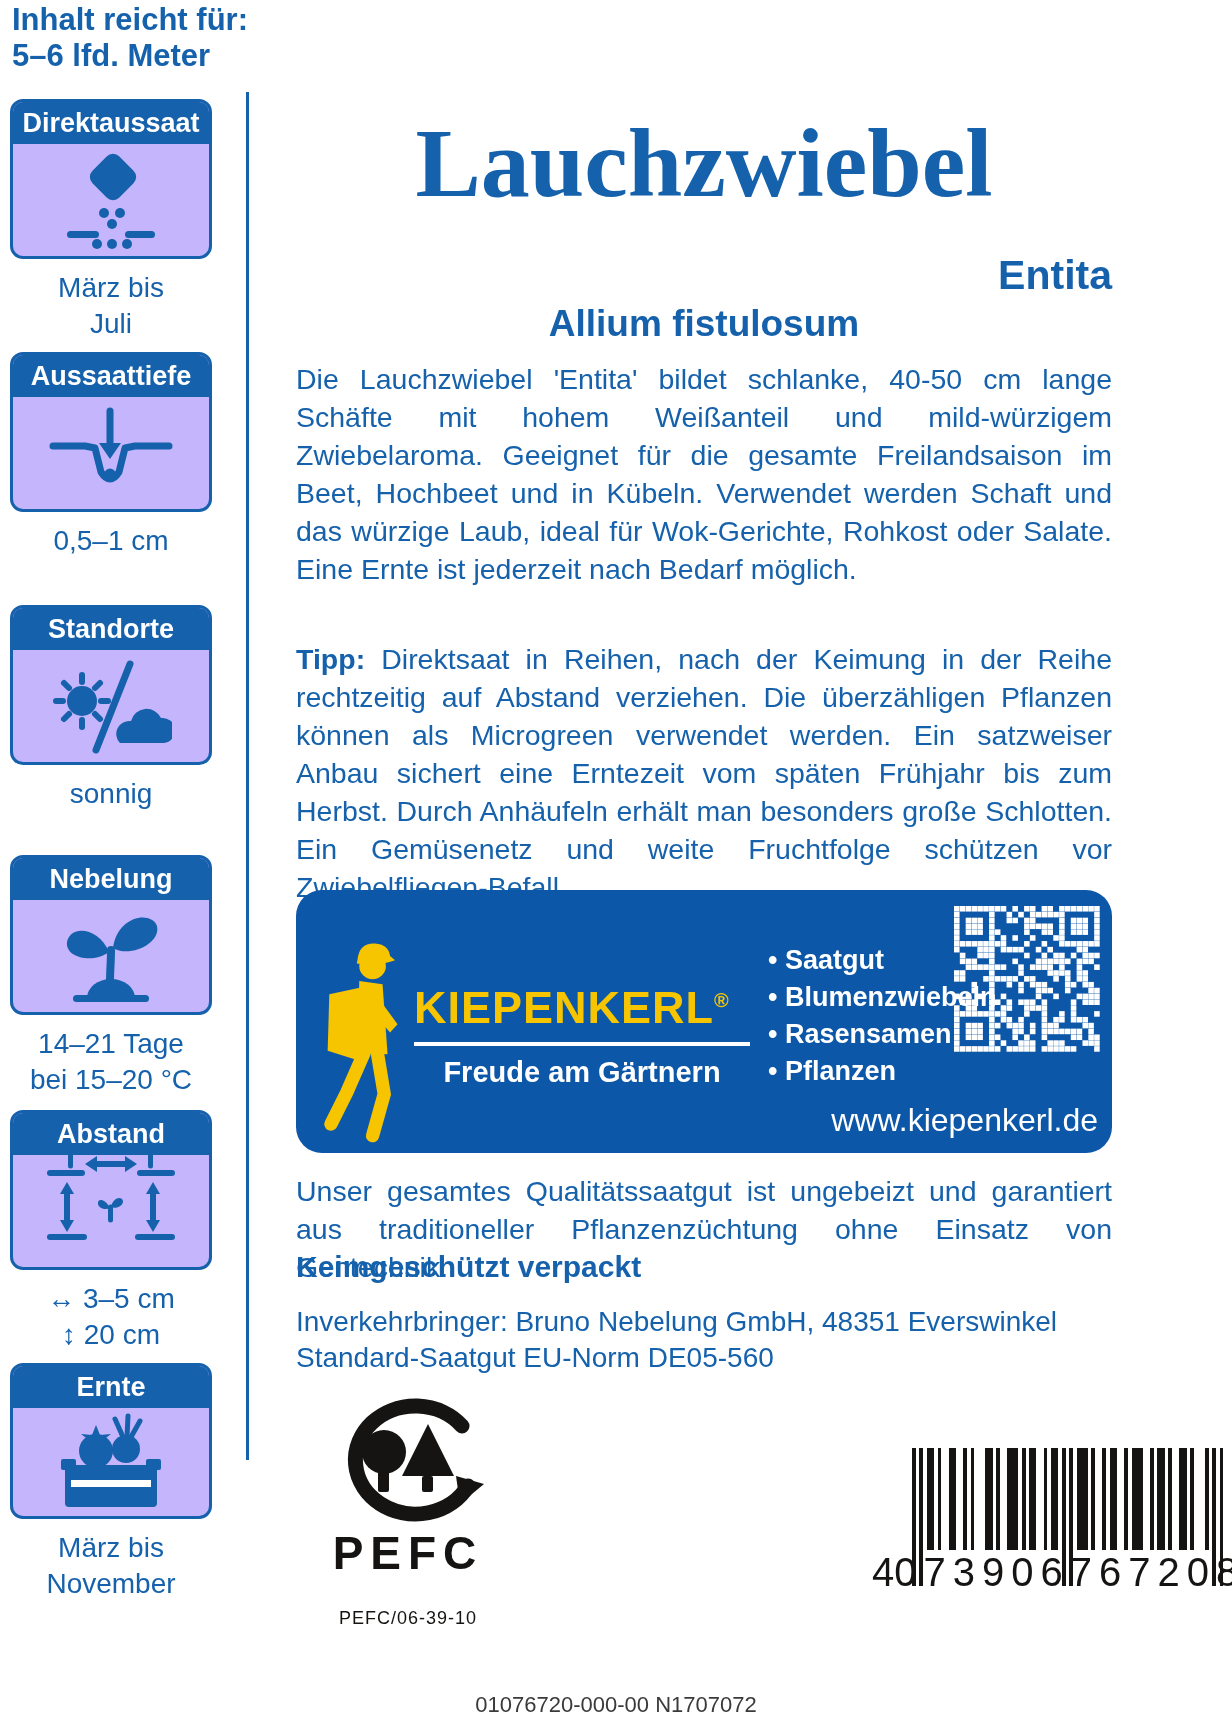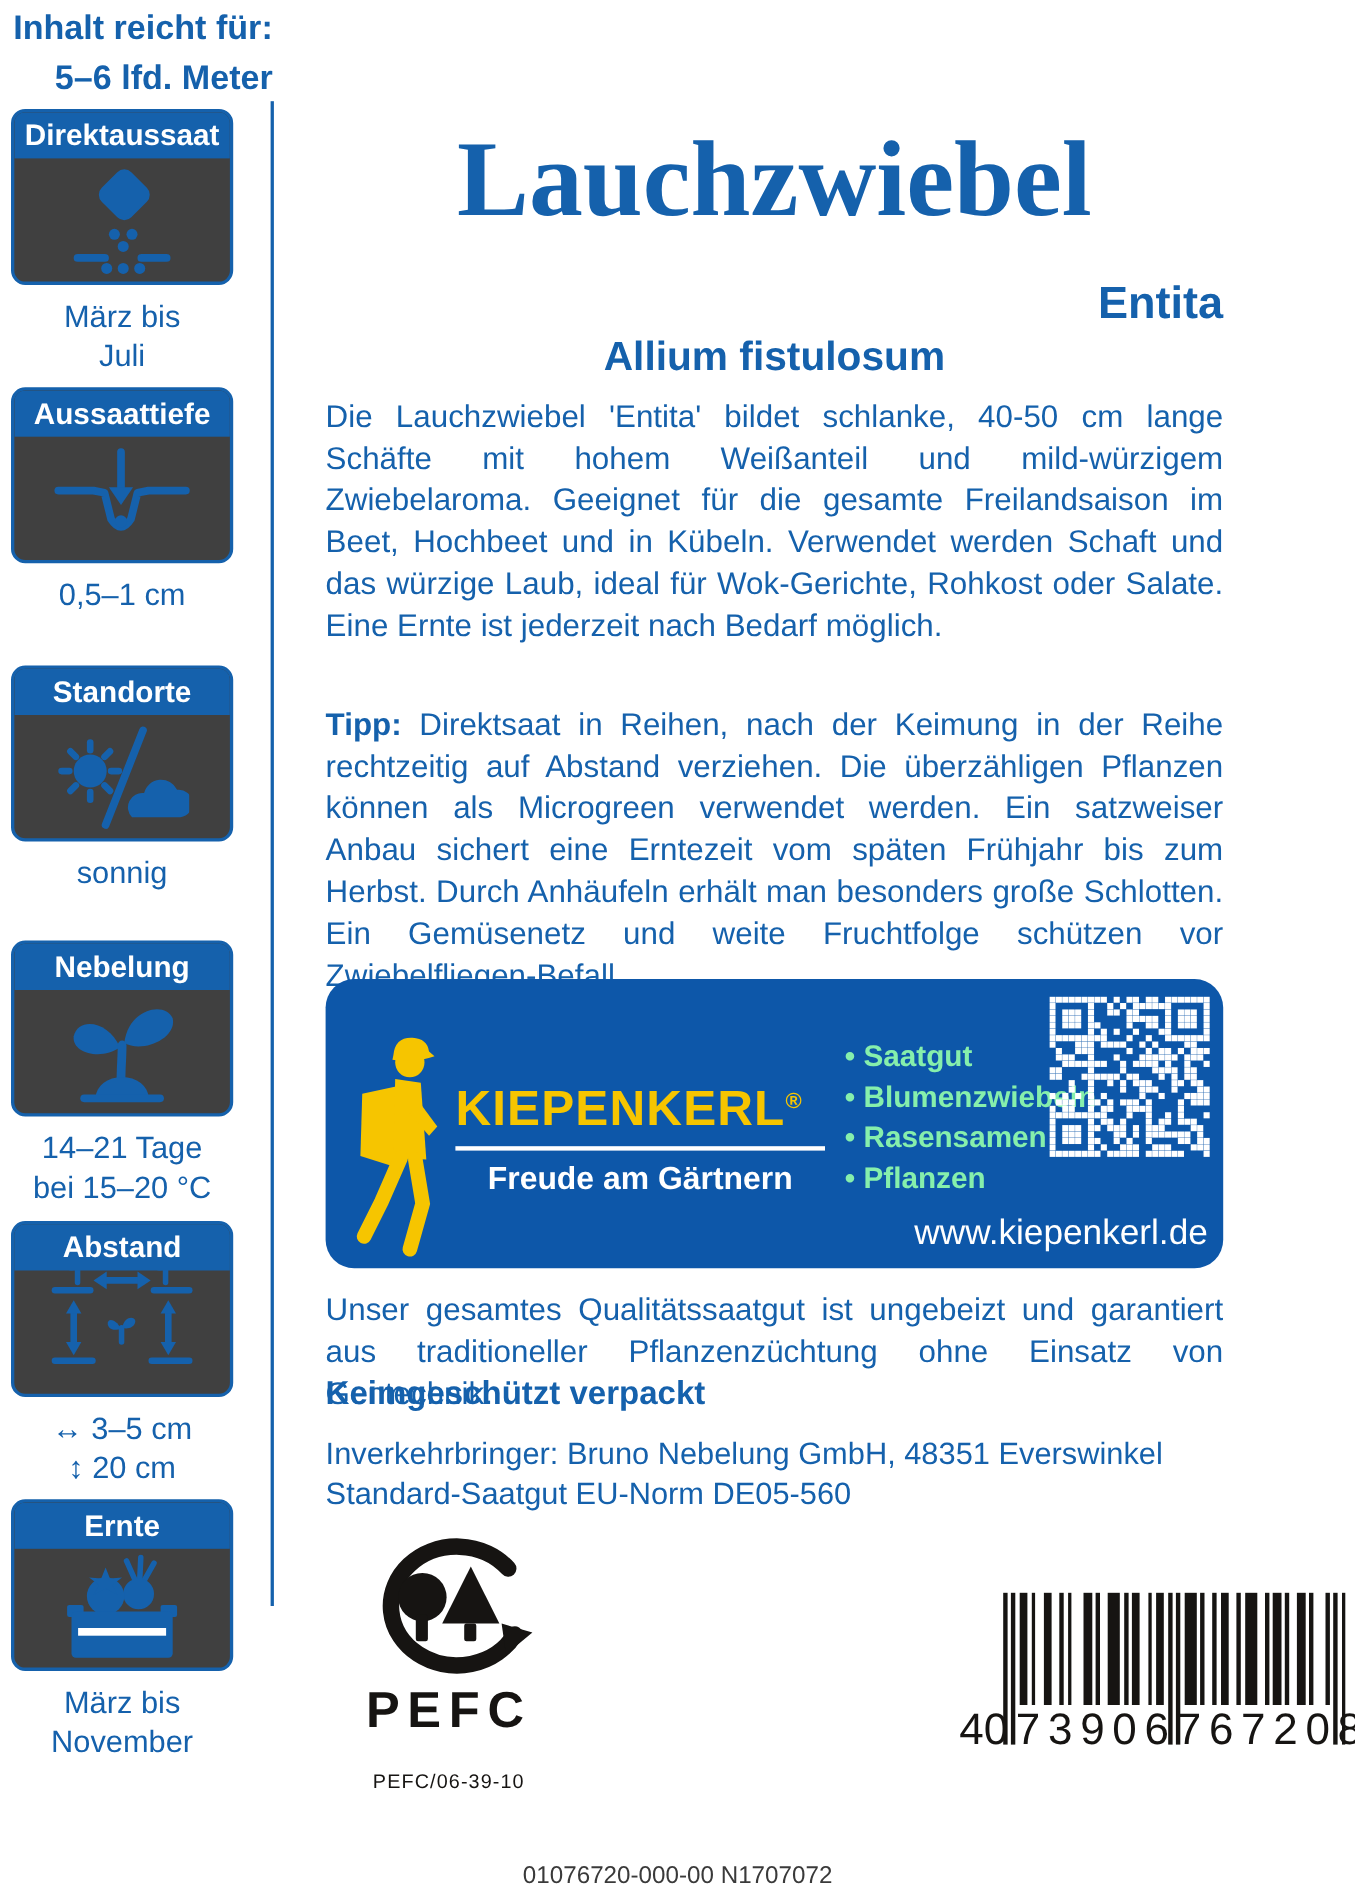--- a/index.html
+++ b/index.html
@@ -9,23 +9,23 @@
     --ink:#161412;
     --code-gray:#3a3a3a;
   }
   *{margin:0;padding:0;box-sizing:border-box;}
   html,body{background:#ffffff;}
   body{font-family:"Liberation Sans",sans-serif;}
   #packet{position:relative;width:1232px;height:1728px;background:#fff;overflow:hidden;}
 
   
   .yield-note{position:absolute;left:12px;top:2px;color:var(--blue);
-    font-size:31px;font-weight:bold;line-height:46px;white-space:pre-line;text-align:right;}
+    font-size:31px;font-weight:bold;line-height:36px;white-space:pre-line;}
   .info-box{position:absolute;left:10px;width:202px;}
-  .ib-frame{border:3px solid var(--blue);border-radius:13px;overflow:hidden;height:160px;background:#404040;}
+  .ib-frame{border:3px solid var(--blue);border-radius:13px;overflow:hidden;height:160px;background:#c4b5fd;}
   .ib-head{background:var(--blue);color:#fff;font-weight:bold;font-size:27px;
     text-align:center;height:42px;line-height:42px;}
   .ib-icon{height:113px;display:flex;align-items:center;justify-content:center;}
   .ib-caption{margin-top:11px;text-align:center;color:var(--blue);
     font-size:28px;line-height:36px;white-space:pre-line;}
   .divider{position:absolute;left:246px;top:92px;width:3px;height:1368px;background:var(--blue);}
 
   
   .fl{fill:var(--blue);}
   .st{stroke:var(--blue);fill:none;}
@@ -52,21 +52,21 @@
   .brand-panel{position:absolute;left:296px;top:890px;width:816px;height:263px;
     background:var(--box-blue);border-radius:26px;}
   .mascot{position:absolute;left:26px;top:46px;}
   .brand-line{position:absolute;left:118px;top:92px;width:340px;
     color:var(--yellow);font-size:45px;font-weight:bold;letter-spacing:1px;white-space:nowrap;}
   .brand-line sup{font-size:20px;}
   .brand-underline{position:absolute;left:118px;top:152px;width:336px;height:4px;background:#fff;}
   .brand-slogan{position:absolute;left:118px;top:166px;width:336px;text-align:center;
     color:#fff;font-size:29px;font-weight:bold;}
   .product-list{position:absolute;left:472px;top:52px;list-style:none;}
-  .product-list li{color:#86efac;font-size:27px;font-weight:bold;line-height:37px;}
+  .product-list li{color:#ffffff;font-size:27px;font-weight:bold;line-height:37px;}
   .product-list li::before{content:"• ";}
   .qr{position:absolute;right:12px;top:16px;width:146px;height:146px;}
   .website{position:absolute;right:14px;top:212px;color:#fff;font-size:32px;}
 
   
   .quality{top:1172px;}
   .packaging-note{position:absolute;left:296px;width:816px;top:1250px;
     color:var(--blue);font-size:30px;font-weight:bold;}
   .distributor{position:absolute;left:296px;width:816px;top:1304px;
     color:var(--blue);font-size:28px;line-height:36px;}

